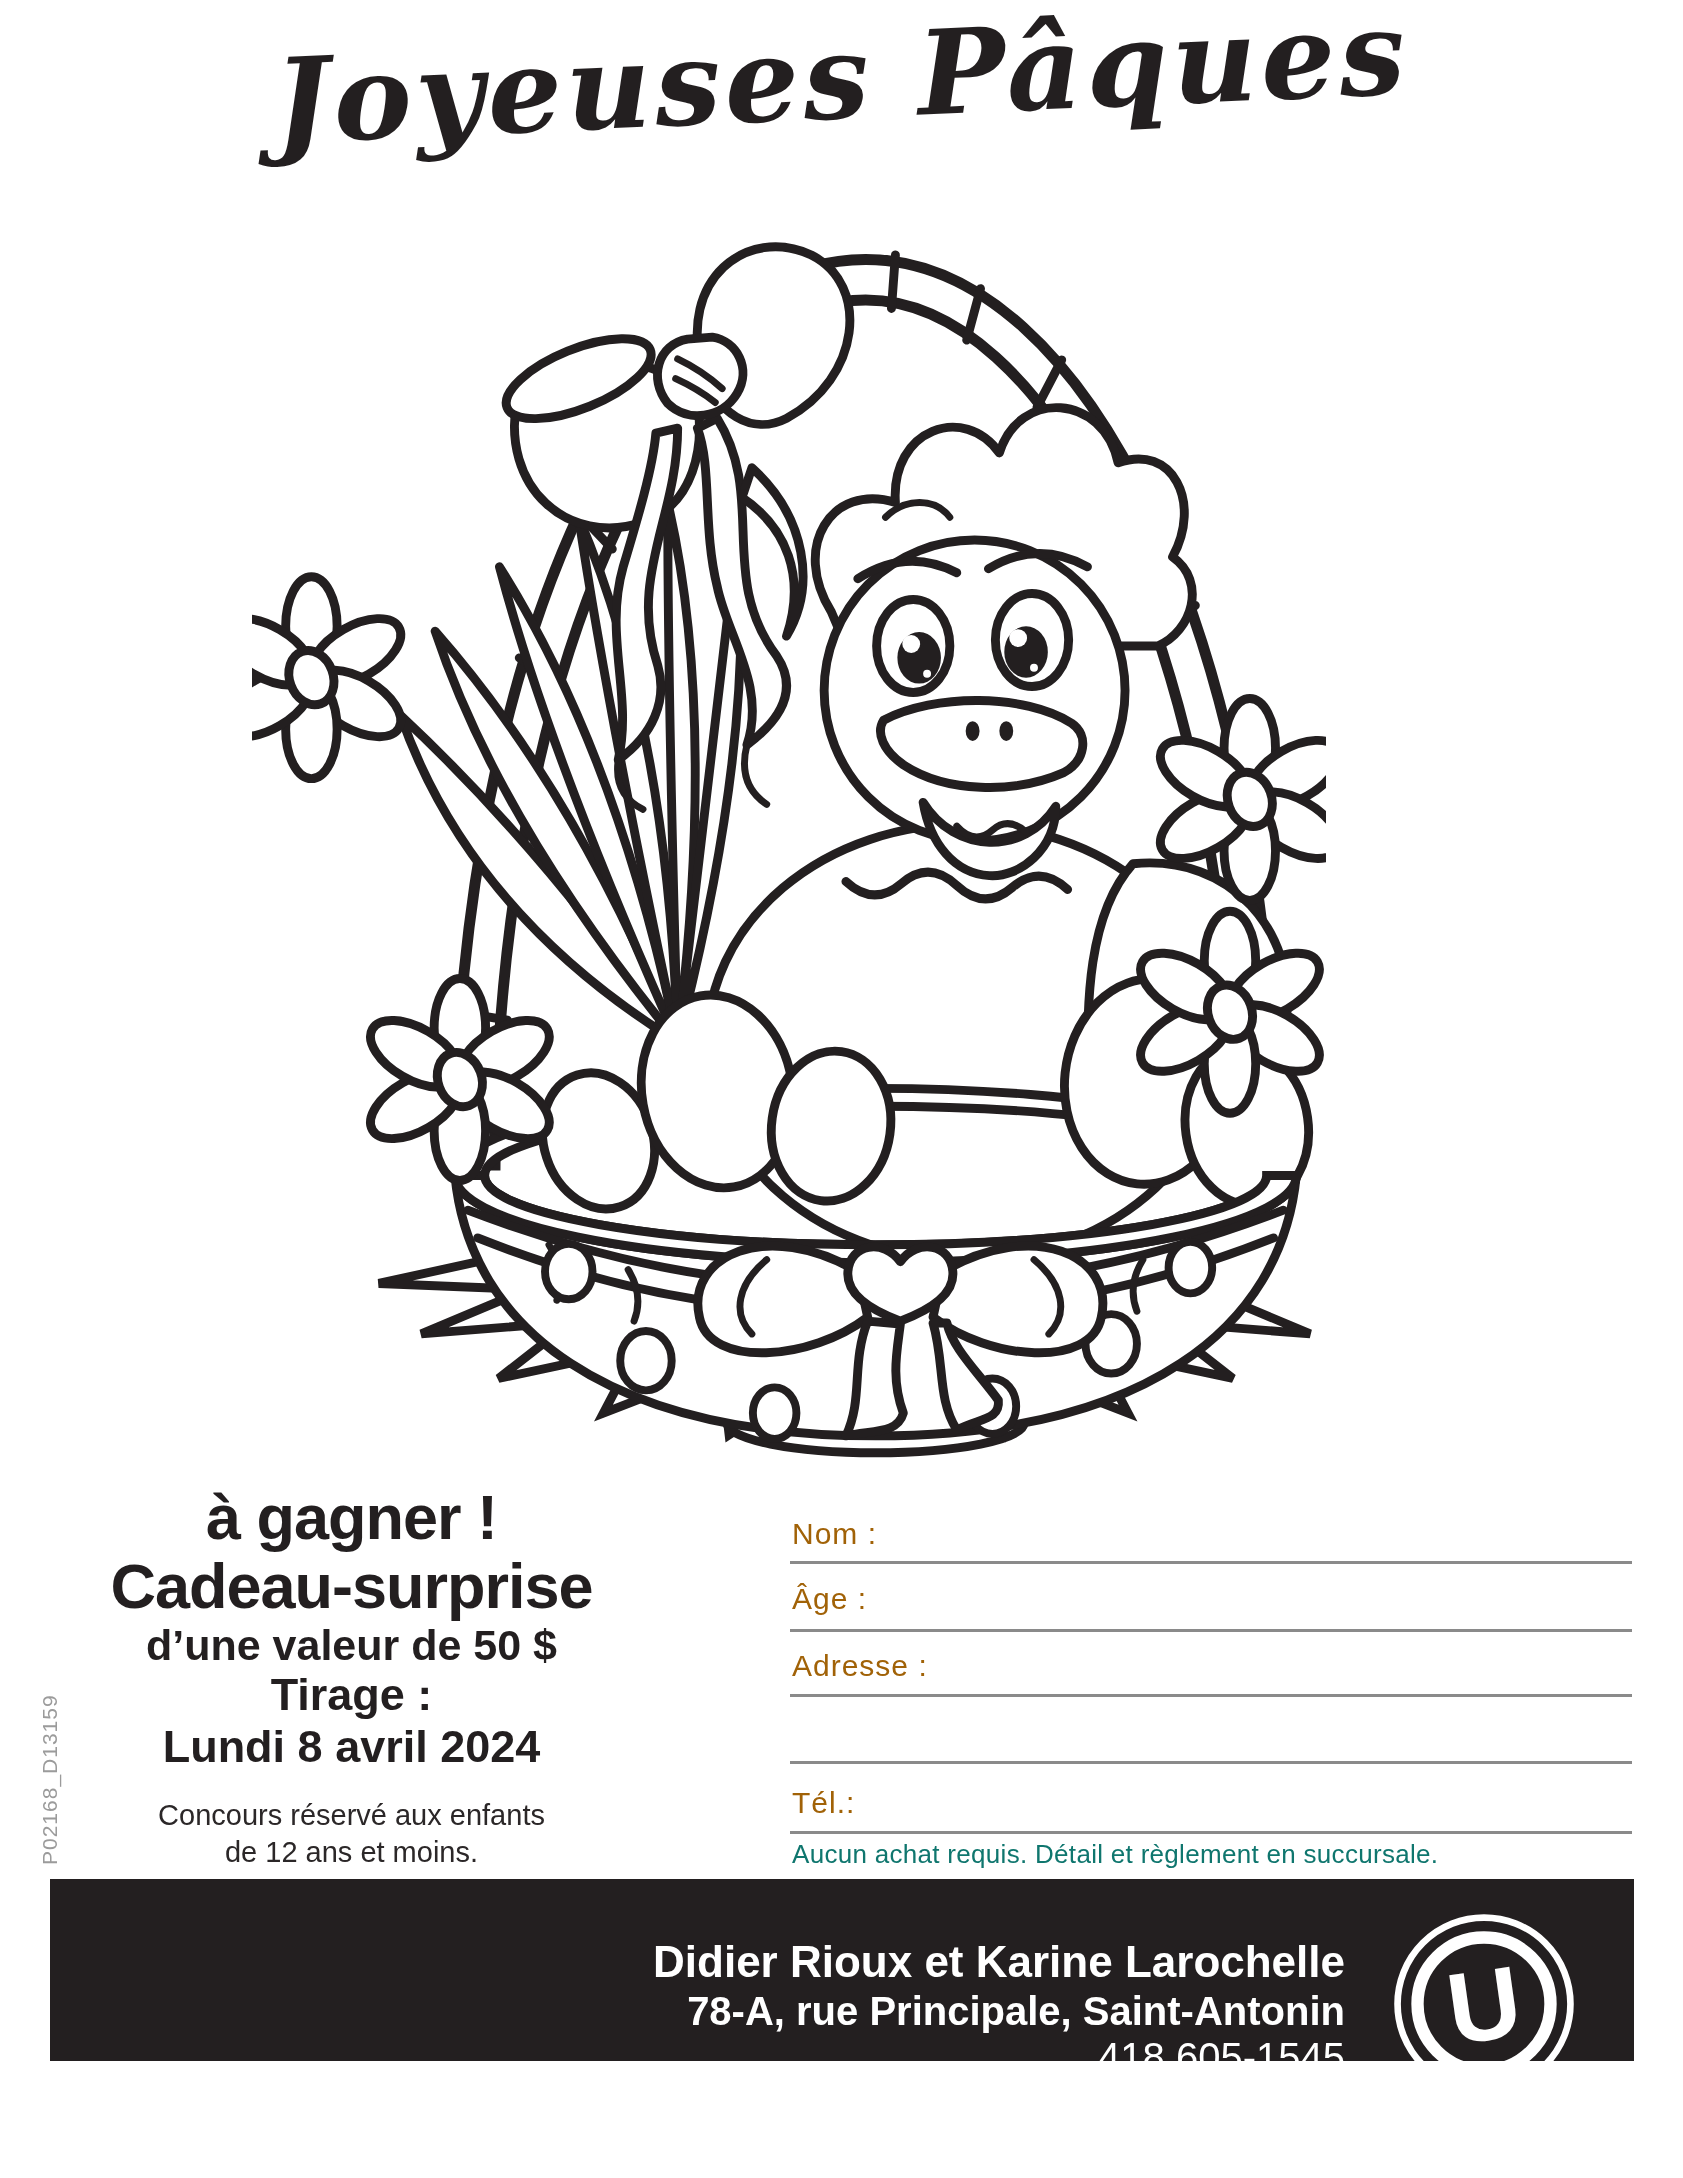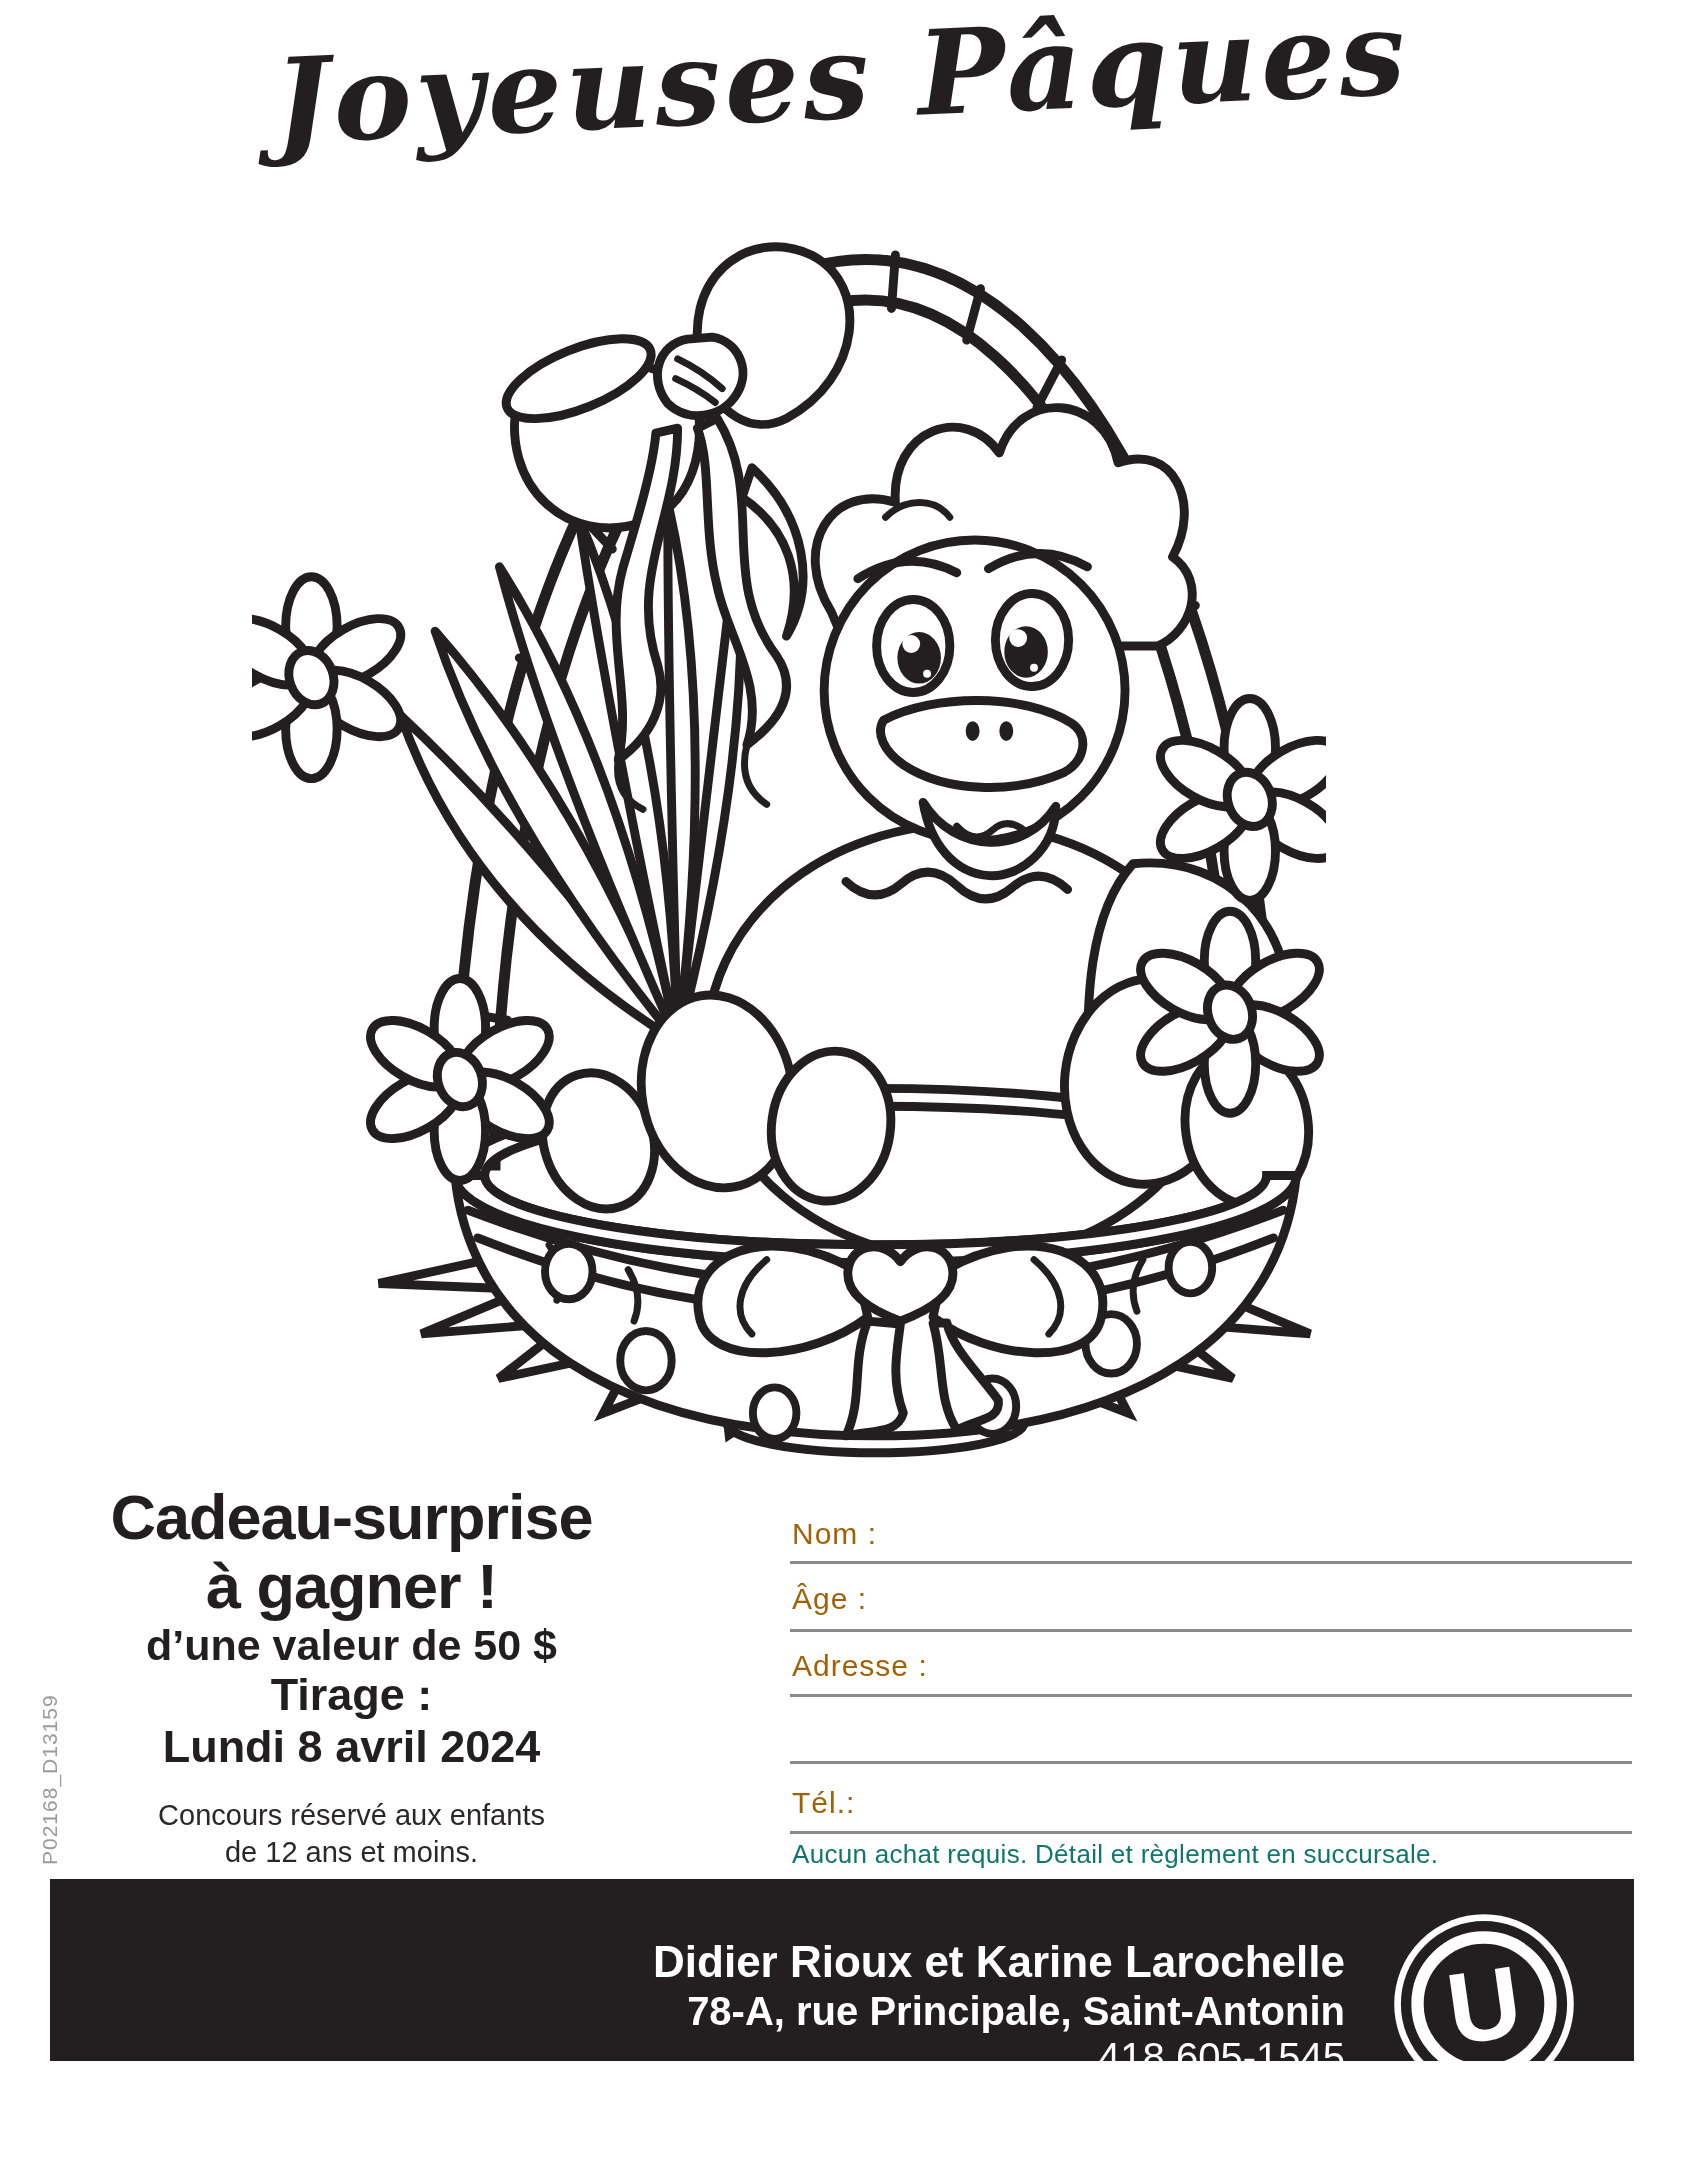--- a/index.html
+++ b/index.html
@@ -217,22 +217,22 @@
             <ellipse class="o" cx="0" cy="-52" rx="26" ry="50" transform="rotate(180)"></ellipse>
           <ellipse class="o" cx="0" cy="-52" rx="26" ry="50" transform="rotate(240)"></ellipse>
             <ellipse class="o" cx="0" cy="-52" rx="26" ry="50" transform="rotate(300)"></ellipse>
           <ellipse class="o" cx="0" cy="0" rx="22" ry="28" transform="rotate(-20)"></ellipse>
         </g>
       </g>
     </svg>
   </div>
 
   <div class="contest">
+    <div class="headline">à gagner !</div>
     <div class="headline">Cadeau-surprise</div>
-    <div class="headline">à gagner !</div>
     <div class="value-line">d’une valeur de 50 $</div>
     <div class="tirage">Tirage :</div>
     <div class="draw-date">Lundi 8 avril 2024</div>
     <div class="elig">
       <span>Concours réservé aux enfants</span><br>
       <span>de 12 ans et moins.</span>
     </div>
   </div>
 
   <div>

